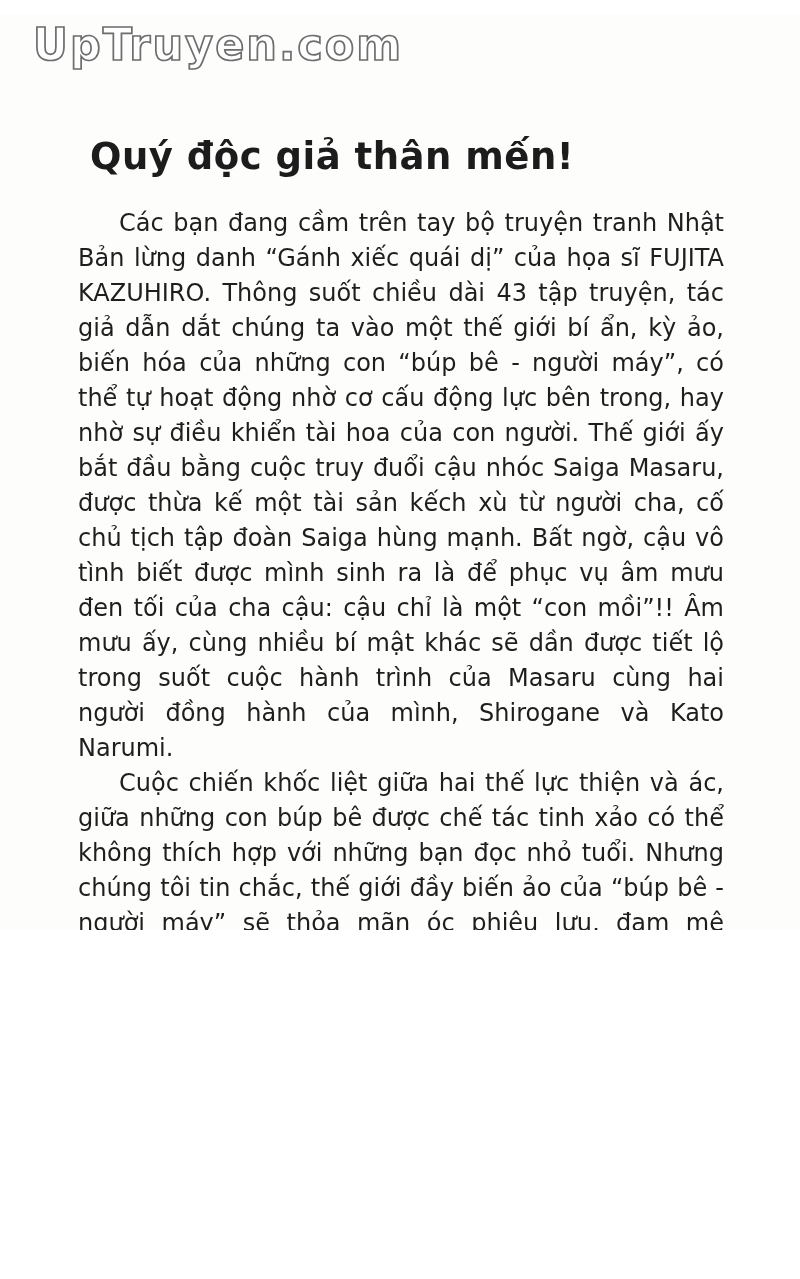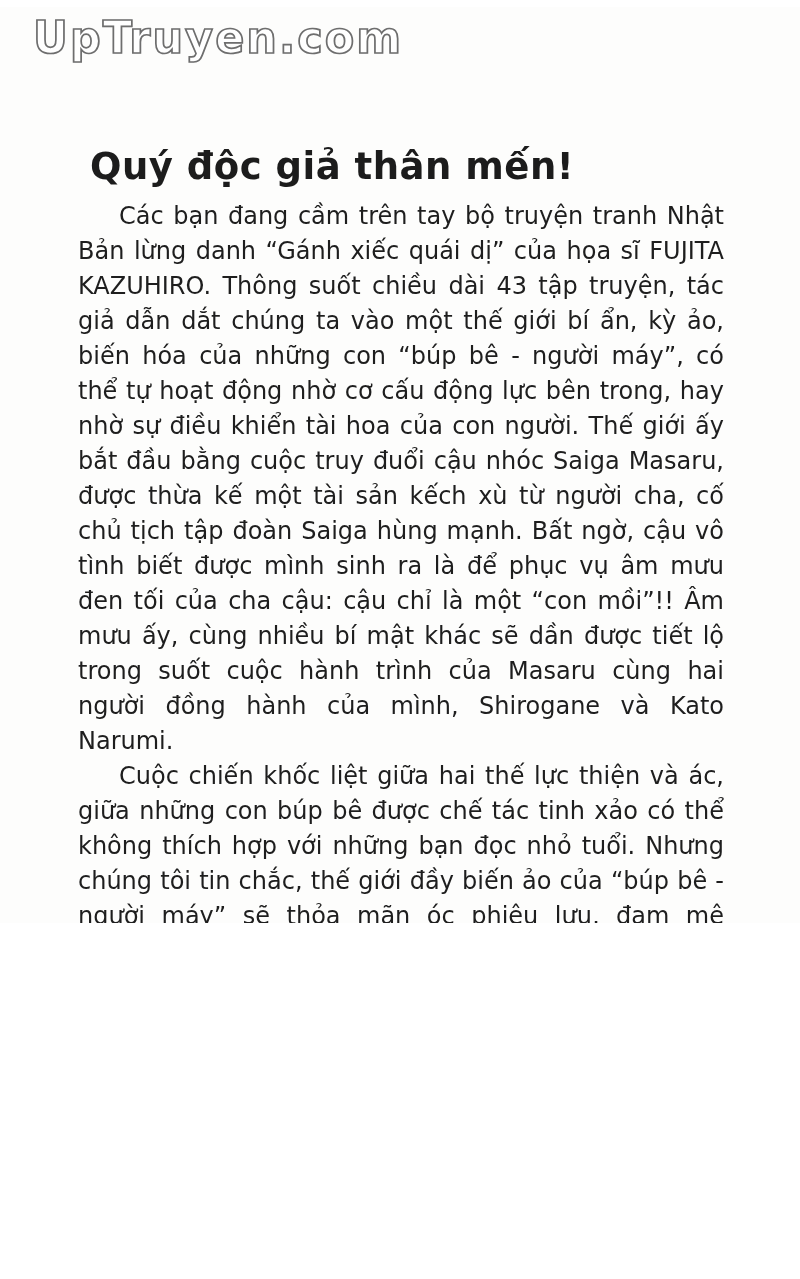--- a/index.html
+++ b/index.html
@@ -2,21 +2,21 @@
 <html><head>
 <meta charset="utf-8">
 <style>
   * { box-sizing: border-box; }
   html, body { margin: 0; padding: 0; background: #ffffff; }
 
   .page {
     position: relative;
     width: 800px;
     height: 916px;
-    margin: 7px auto;
+    margin: 14px auto;
     background: #fdfdfc;
     overflow: hidden;
     font-family: "DejaVu Sans", sans-serif;
   }
 
   
   .watermark {
     position: absolute;
     left: 33px;
     top: 6px;
@@ -27,21 +27,21 @@
     -webkit-text-stroke: 1.7px #6e6e6e;
     text-shadow:
       0 0 1px #9a9a9a;
     transform: scaleY(1.02);
     white-space: nowrap;
   }
 
   .page-title {
     position: absolute;
     left: 90px;
-    top: 138px;
+    top: 121px;
     margin: 0;
     font-size: 37px;
     font-weight: bold;
     color: #1c1c1c;
     letter-spacing: 0.5px;
     white-space: nowrap;
   }
 
   .body-text {
     position: absolute;

